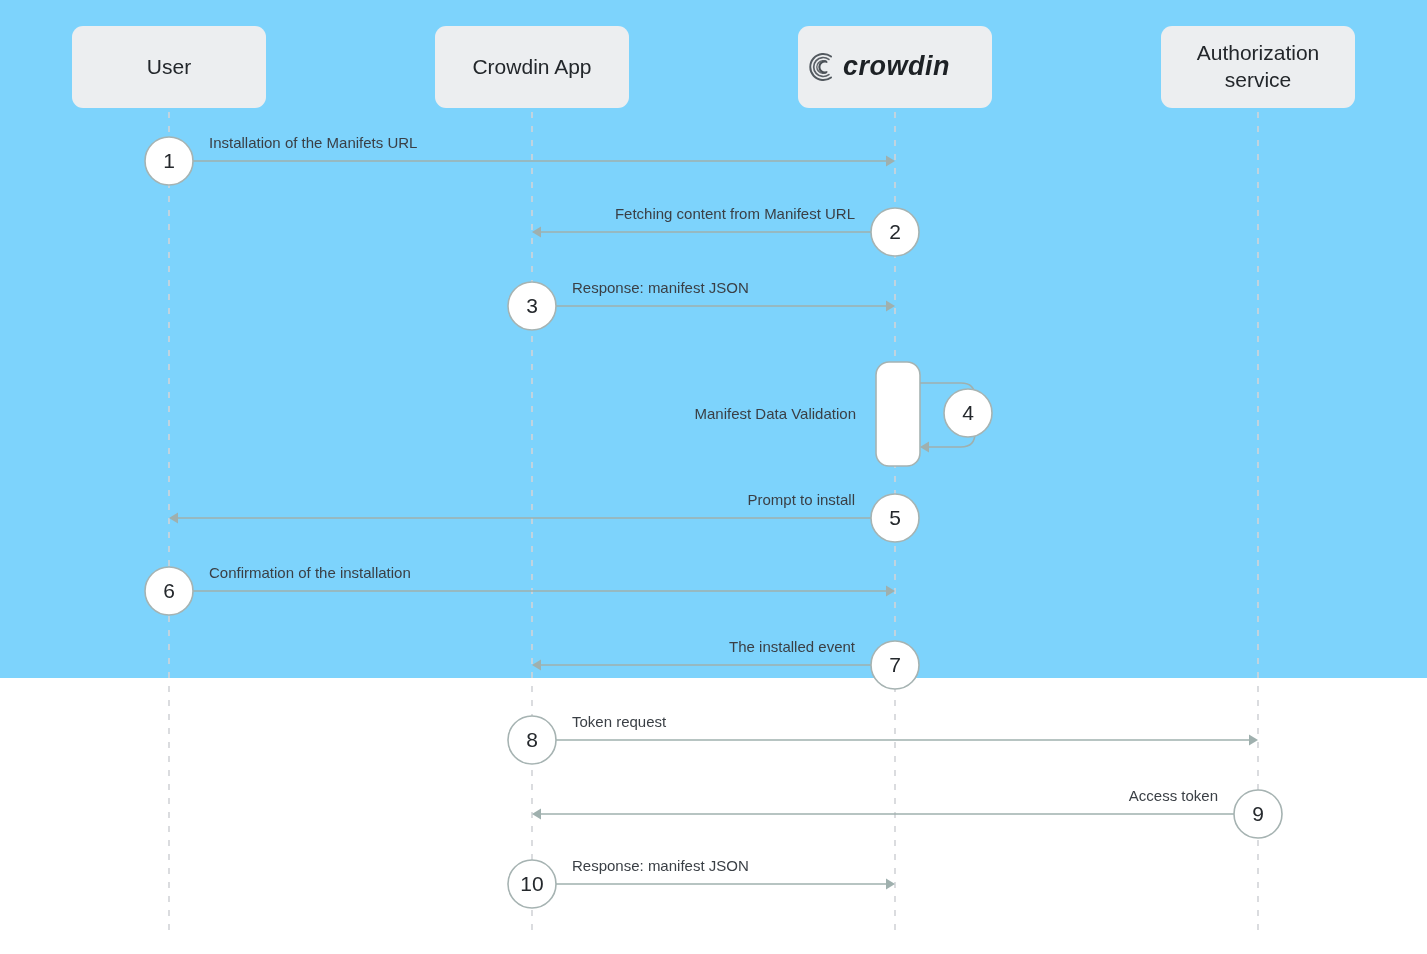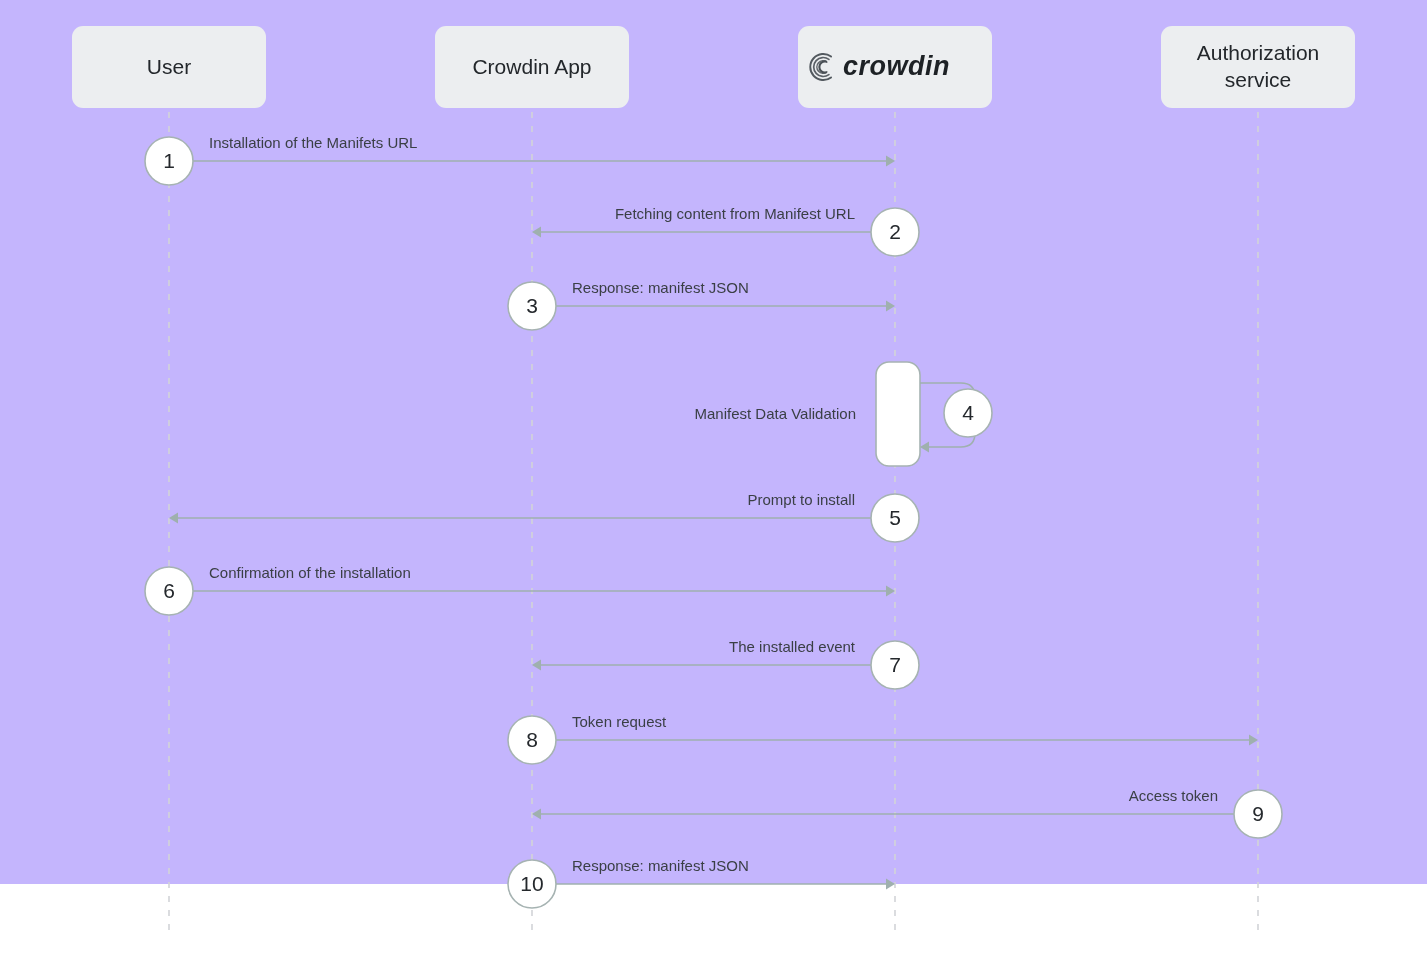--- a/index.html
+++ b/index.html
@@ -9,22 +9,22 @@
   }
   body {
     width: 1427px;
     height: 954px;
     font-family: "Liberation Sans", sans-serif;
     overflow: hidden;
   }
   #diagram-root {
     position: relative;
     width: 1427px;
-    height: 884px;
-    background: #c4b5fd;
+    height: 678px;
+    background: #7dd3fc;
   }
   svg.seq {
     display: block;
     width: 1427px;
     height: 954px;
   }
   .actor-box {
     fill: #ECEEF0;
     stroke: none;
   }

